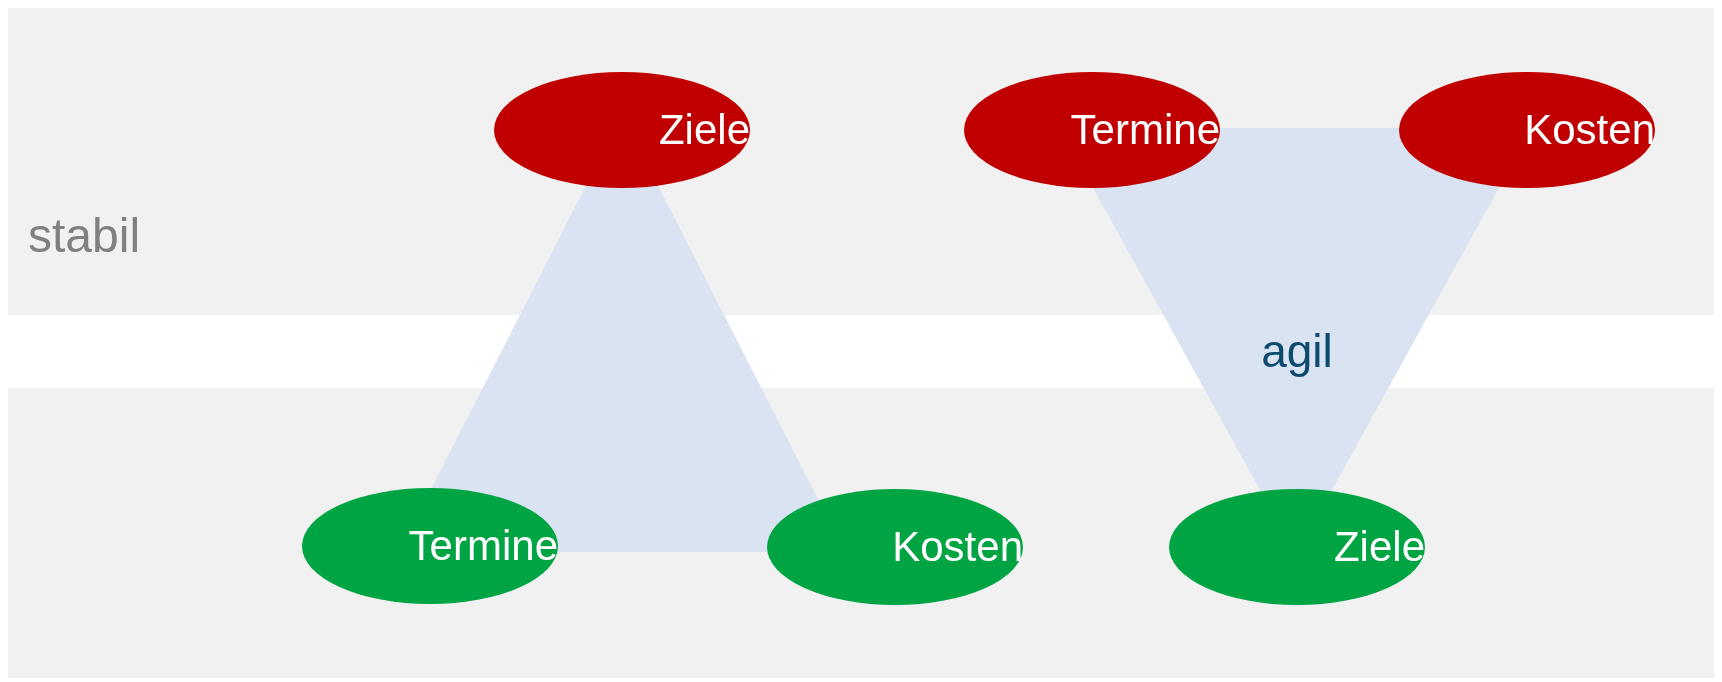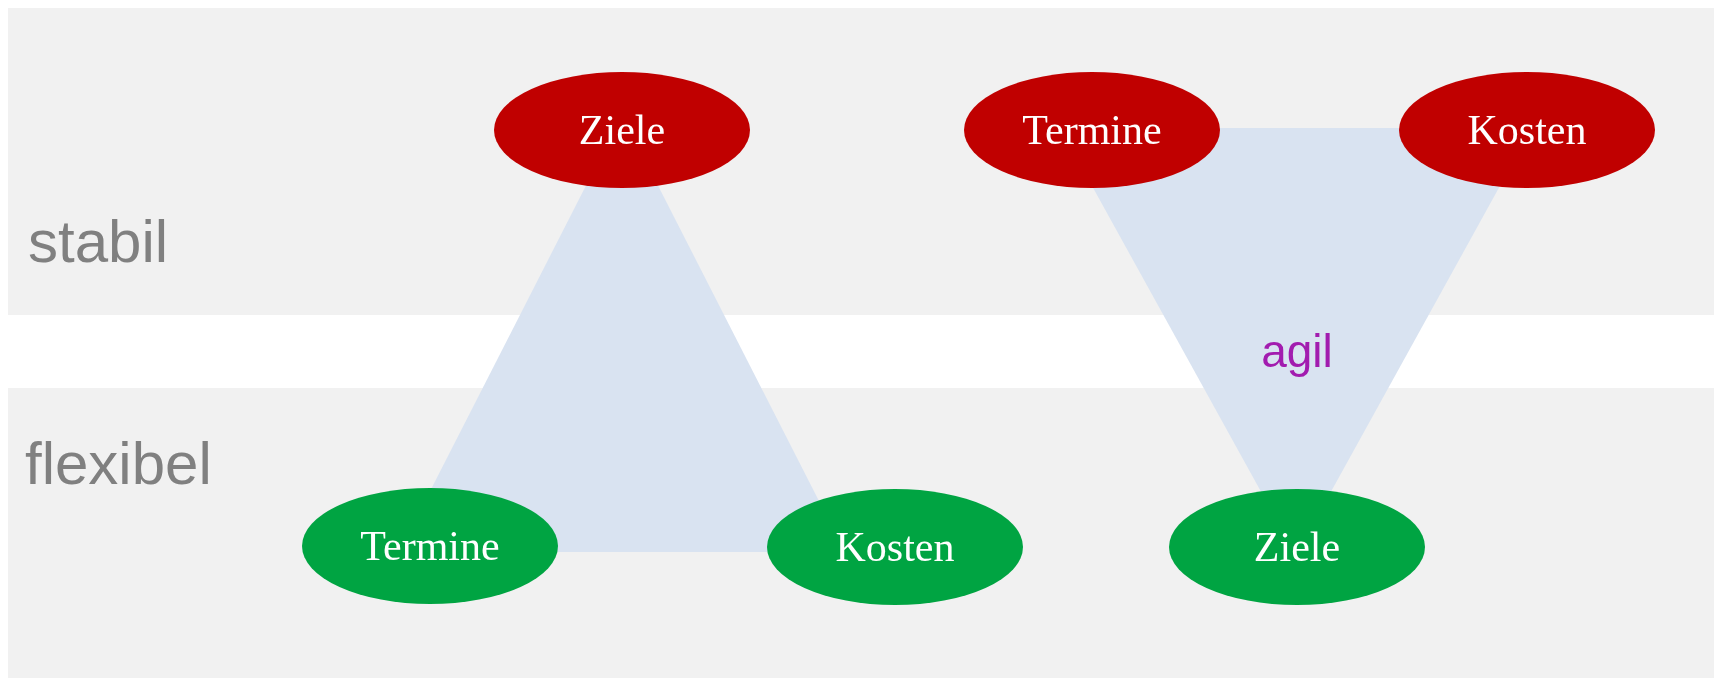--- a/index.html
+++ b/index.html
@@ -11,21 +11,21 @@
     font-family:"Liberation Sans", sans-serif;
   }
   .band{
     position:absolute;
     left:8px;width:1706px;
   }
   .band1{top:8px;height:307px;}
   .band2{top:388px;height:290px;}
   .band-label{
     position:absolute;
-    font-size:60px;
+    font-size:48px;
     line-height:1;
     white-space:nowrap;
     text-align:right;
   }
   .band-label.stabil{left:28px;top:212px;}
   .band-label.flexibel{left:25px;top:434px;}
   svg.triangles{
     position:absolute;left:0;top:0;width:1722px;height:682px;
   }
   .tri-label{
@@ -34,21 +34,21 @@
     font-size:46px;
     line-height:1;
     white-space:nowrap;
   }
   .tri-label.klassisch{left:625px;top:357px;}
   .tri-label.agil{left:1297px;top:351px;}
   .node{
     position:absolute;
     width:256px;height:116px;
     border-radius:50%;
-    display:flex;align-items:center;justify-content:center;font-family:Liberation Serif, serif;
+    display:flex;align-items:center;justify-content:flex-end;
   }
   .node span{
     font-size:42px;
     line-height:1;
     white-space:nowrap;
   }
   .node.ziele-l{left:494px;top:72px;}
   .node.termine-l{left:302px;top:488px;}
   .node.kosten-l{left:767px;top:489px;}
   .node.termine-r{left:964px;top:72px;}
@@ -57,28 +57,27 @@
 </style>
 </head>
 <body>
 
 <div class="canvas">
 
   <div class="band band1" style="background: rgb(241, 241, 241);"></div>
   <div class="band band2" style="background: rgb(241, 241, 241);"></div>
 
   <div class="band-label stabil" style="color: rgb(128, 128, 128);">stabil</div>
-  <div class="band-label flexibel" style="color: rgb(128, 128, 128);">flexibel</div>
 
   <svg class="triangles" viewBox="0 0 1722 682">
     <polygon points="622,115 399,552 845,552" fill="#d9e3f1"></polygon>
     <polygon points="1060,128 1532,128 1296,555" fill="#d9e3f1"></polygon>
   </svg>
 
-  <div class="tri-label agil" style="color: #a21caf;">agil</div>
+  <div class="tri-label agil" style="color: #0c4a6e;">agil</div>
 
   <div class="node ziele-l" style="background: rgb(192, 0, 0);">
     <span style="color: rgb(255, 255, 255);">Ziele</span>
   </div>
   <div class="node termine-l" style="background: rgb(0, 164, 66);">
     <span style="color: rgb(255, 255, 255);">Termine</span>
   </div>
   <div class="node kosten-l" style="background: rgb(0, 164, 66);">
     <span style="color: rgb(255, 255, 255);">Kosten</span>
   </div>

